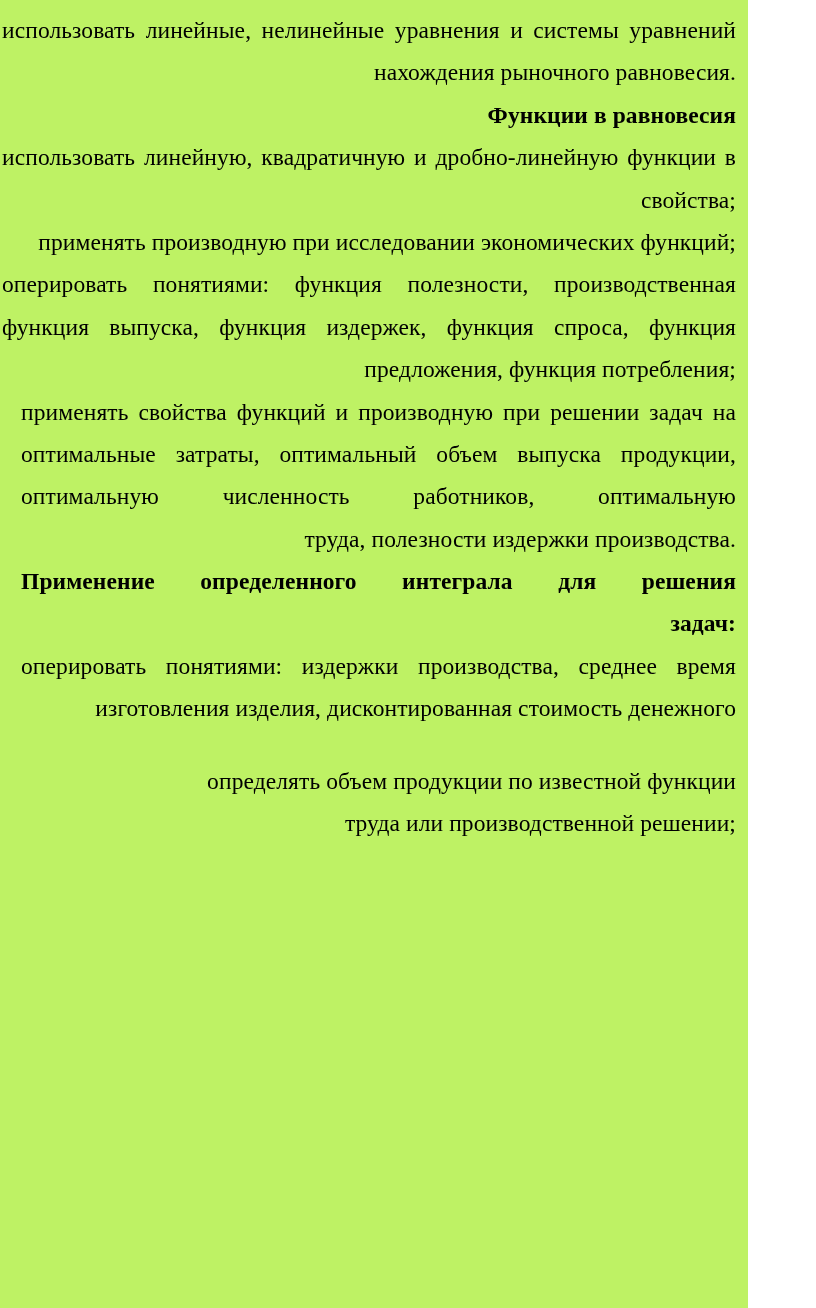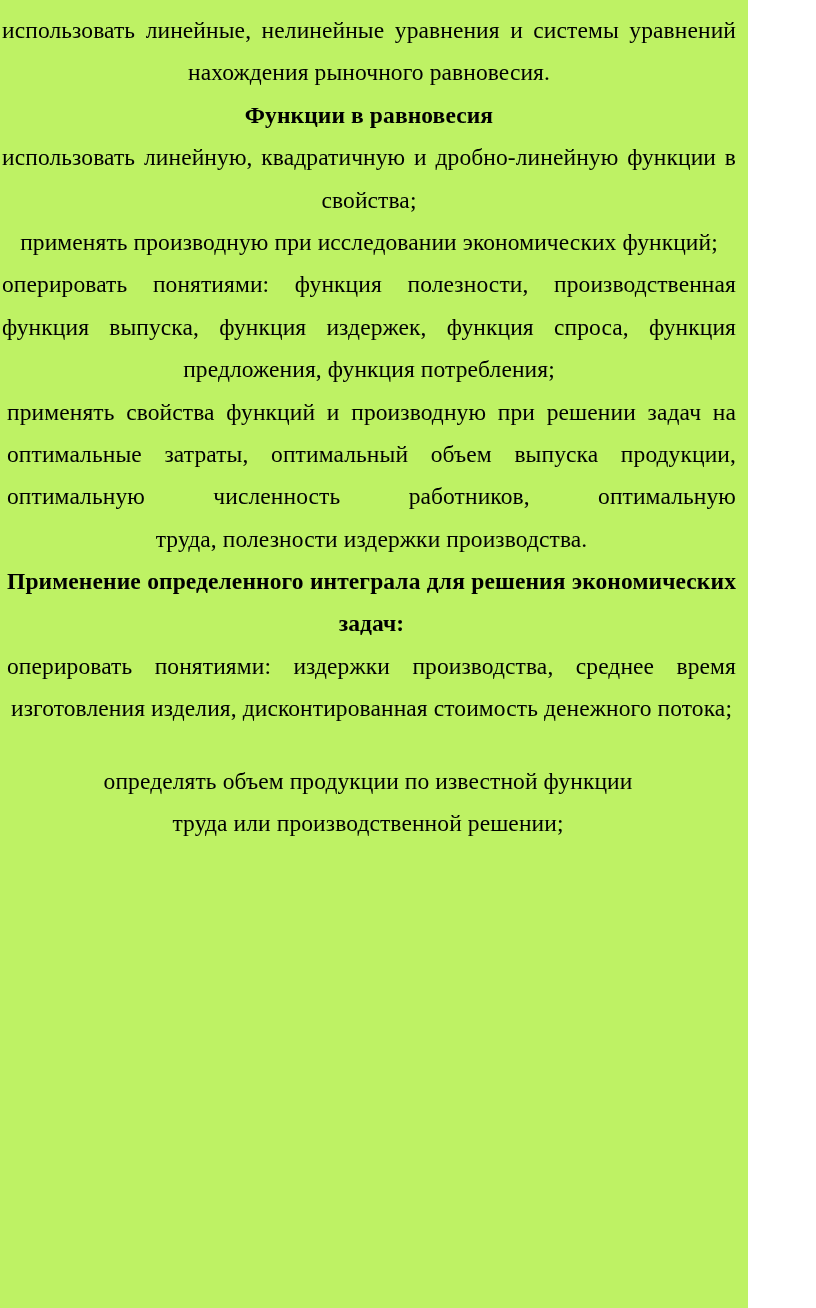--- a/index.html
+++ b/index.html
@@ -17,34 +17,34 @@
     font-family: "Liberation Serif", "DejaVu Serif", serif;
     font-size: 23.5px;
     padding: 9px 12px 0 2px;
     overflow: hidden;
   }
   .para {
     margin: 0;
     padding: 0;
   }
   .para.indent {
-    margin-left: 5px;
+    margin-left: 19px;
   }
   .para.flush {
     margin-left: -2px;
     margin-top: 30px;
   }
   .para.bold .line {
     font-weight: bold;
   }
   .line {
     display: block;
     height: 42.4px;
     line-height: 42.4px;
-    text-align: center;
+    text-align: right;
     overflow: hidden;
     letter-spacing: 0.1px;
   }
   
   .line.j {
     text-align: justify;
     text-align-last: justify;
   }
 </style>
 </head>

